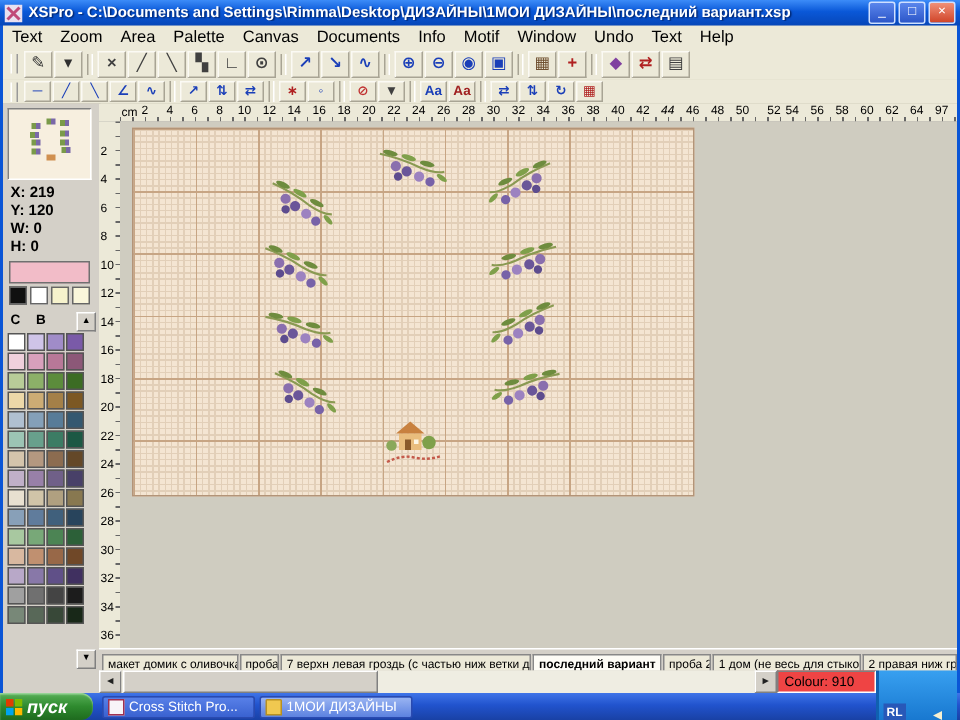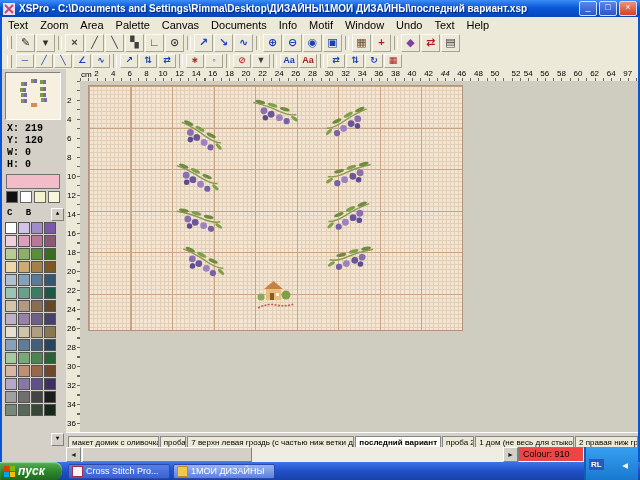--- a/index.html
+++ b/index.html
@@ -24,21 +24,21 @@
   .toolbar{position:absolute;left:2px;right:2px;background:#ECE9D8;display:flex;align-items:center;gap:1px;padding-left:2px;}
   #toolbar1{top:32px;height:21px;border-bottom:1px solid #d8d4c0;}
   #toolbar2{top:53px;height:16px;border-bottom:1px solid #b8b4a2;}
   .grip{width:3px;height:13px;margin:0 3px;border-left:1px solid #fff;border-right:1px solid #999;}
   .tb-btn{min-width:17px;height:16px;line-height:15px;text-align:center;font-size:11px;font-weight:bold;
     border:1px solid;border-color:#fbfaf4 #a8a494 #a8a494 #fbfaf4;background:#ECE9D8;}
   .tb-btn.small{min-width:16px;height:12px;line-height:11px;font-size:9px;}
   .tb-sep{width:2px;height:14px;margin:0 2px;border-left:1px solid #a8a494;border-right:1px solid #fff;}
 
   
-  .left-panel{position:absolute;left:2px;top:69px;width:64px;height:378px;background:#D4D0C8;border-right:1px solid #a8a494;font-family:Liberation Mono, monospace;}
+  .left-panel{position:absolute;left:2px;top:69px;width:64px;height:378px;background:#D4D0C8;border-right:1px solid #a8a494;}
   .preview{position:absolute;left:3px;top:3px;width:54px;height:46px;background:#f7efdf;
     border:1px solid;border-color:#808080 #fff #fff #808080;}
   .pmark{position:absolute;width:6px;height:4px;background:linear-gradient(90deg,#7a9a4a 55%,#7a68a8 55%);}
   .pmark.house{background:#d09050;}
   .coords{position:absolute;left:5px;top:54px;font-size:10px;font-weight:bold;line-height:12px;color:#000;}
   .swatch-large{position:absolute;left:4px;top:105px;width:52px;height:13px;border:1px solid #707070;}
   .mini-swatches{position:absolute;left:4px;top:122px;display:flex;gap:2px;}
   .mini{width:12px;height:12px;border:1px solid #666;box-sizing:border-box;}
   .cb-row{position:absolute;left:5px;top:139px;width:56px;height:12px;font-size:9px;font-weight:bold;}
   .cb-row .cl{margin-right:8px;}
@@ -99,21 +99,21 @@
     gap:3px;padding-left:4px;box-shadow:inset 0 1px 1px #9fd89f;}
   #tasks{display:flex;gap:3px;margin-left:6px;}
   .task-btn{width:102px;height:15px;box-sizing:border-box;background:linear-gradient(#5880e8,#3a62d0);border:1px solid #2a4ab0;
     border-radius:2px;color:#fff;font-size:9px;display:flex;align-items:center;gap:3px;padding:0 3px;overflow:hidden;white-space:nowrap;}
   .task-btn.active{background:linear-gradient(#9ab4f2,#5c82e0);}
   .task-icon{width:9px;height:9px;flex:0 0 auto;}
   .xstitch-app-icon{background:#f8f4f8;border:1px solid #a03050;}
   .embird-app-icon{background:linear-gradient(135deg,#e84040 0 33%,#40a040 33% 66%,#4060e0 66%);}
   .folder-icon{background:#f0c850;border:1px solid #b89020;border-radius:1px 1px 0 0;}
   .tray{position:absolute;left:584px;top:447px;width:54px;height:33px;box-sizing:border-box;z-index:6;
-    background:linear-gradient(#38a0f0,#1878d0);border-left:2px solid #1060b0;display:flex;align-items:center;
+    background:linear-gradient(#38a0f0,#1878d0);border-left:2px solid #1060b0;display:flex;align-items:flex-end;
     gap:18px;padding:2px 2px 0 3px;}
   .lang{background:#2858b8;color:#fff;font-size:8px;font-weight:bold;height:11px;line-height:11px;padding:0 2px;}
   .speaker{width:0;height:0;border-top:3px solid transparent;border-bottom:3px solid transparent;
     border-right:6px solid #f8f0d0;margin-top:2px;}
   .clock{color:#fff;font-size:9px;line-height:11px;}
 </style>
 </head>
 <body>
 
 <div class="screen">

